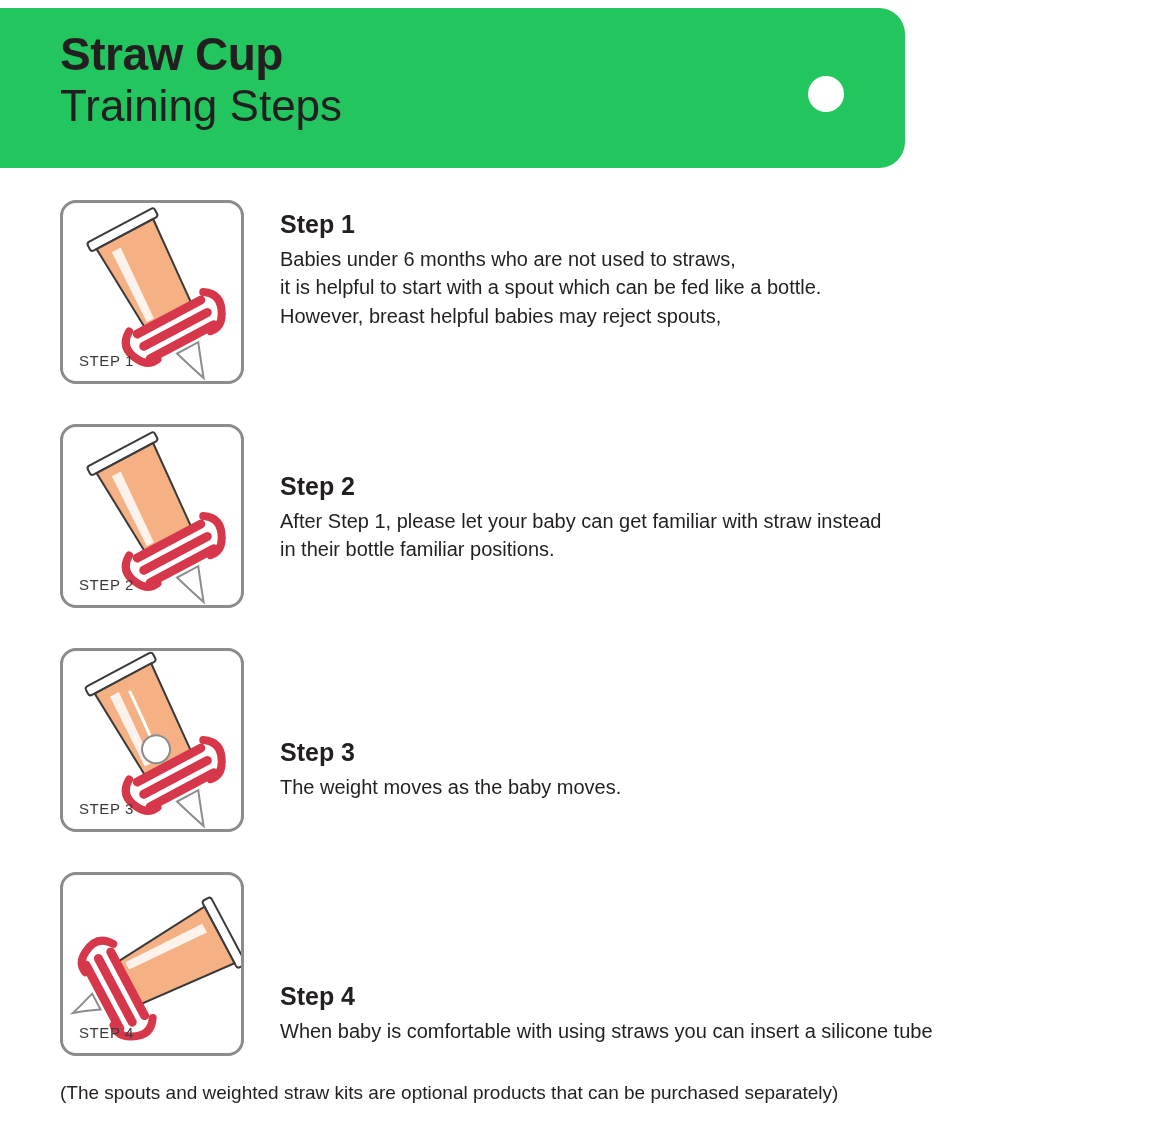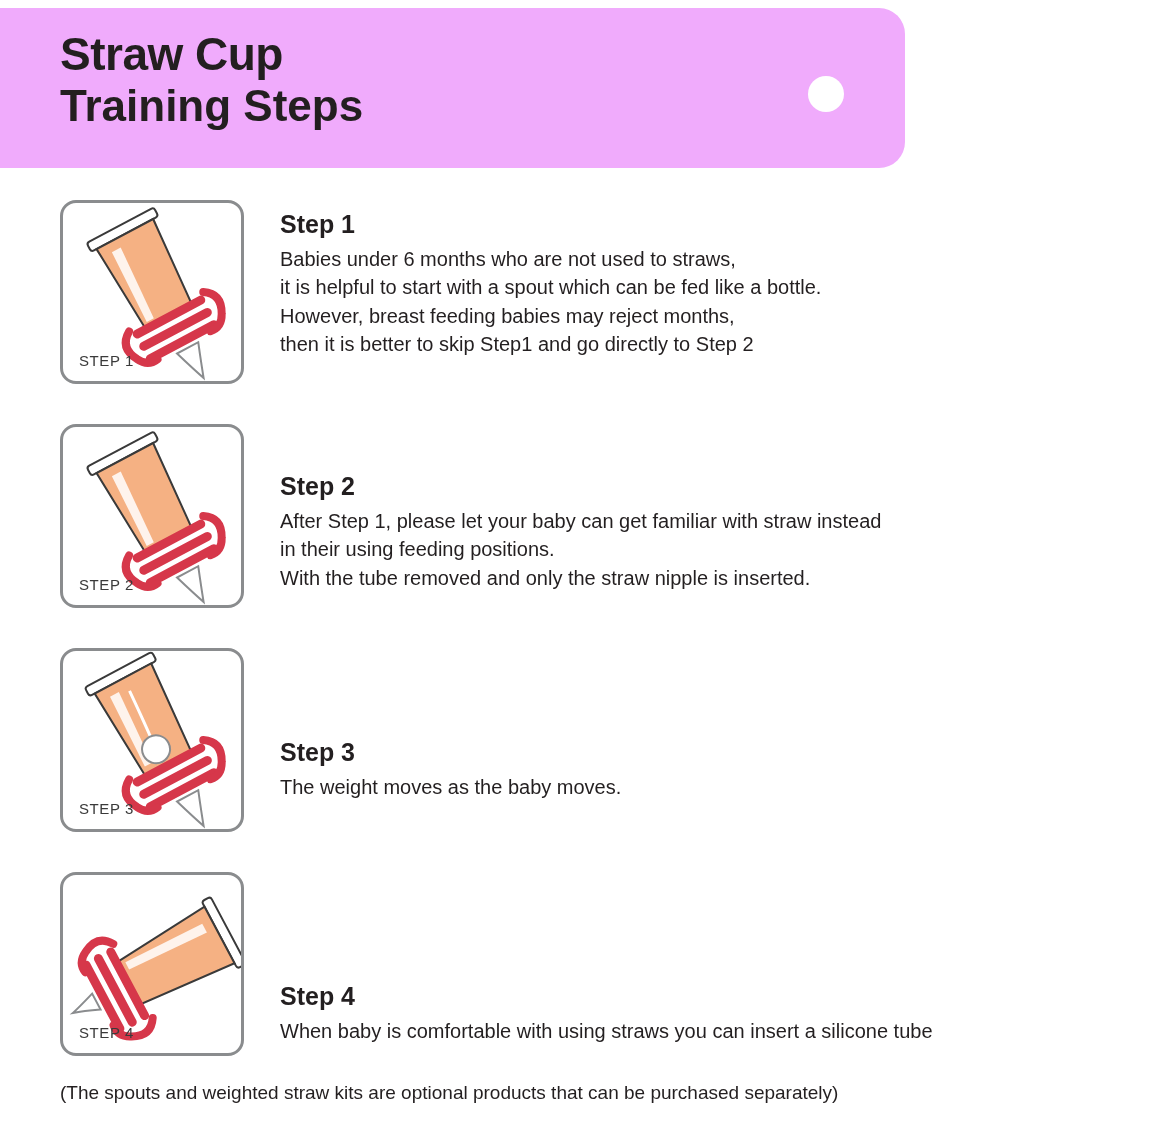--- a/index.html
+++ b/index.html
@@ -16,39 +16,39 @@
     overflow: hidden;
   }
 
   
   .header-banner {
     position: absolute;
     left: 0;
     top: 8px;
     width: 905px;
     height: 160px;
-    background: #f0abfc;
+    background: #22c55e;
     border-top-right-radius: 26px;
     border-bottom-right-radius: 26px;
   }
   .header-title-wrap {
     position: absolute;
     left: 60px;
     top: 22px;
   }
   .title-main {
     font-size: 46px;
     font-weight: bold;
     letter-spacing: -0.5px;
     line-height: 1.08;
     color: #231f20;
   }
   .title-sub {
     font-size: 44px;
-    font-weight: bold;
+    font-weight: normal;
     line-height: 1.1;
     color: #231f20;
     margin-top: 2px;
   }
   .header-hole {
     position: absolute;
     left: 808px;
     top: 68px;
     width: 36px;
     height: 36px;
@@ -159,22 +159,21 @@
           <path d="M136 112 q16 10 6 28 q-6 12 -18 10" stroke="#d6374a" stroke-width="8" fill="none" stroke-linecap="round"></path>
           <path d="M84 154 q8 24 12 34 q4 -12 12 -34 Z" fill="#ffffff" stroke="#8a8c8e" stroke-width="2"></path>
         </g>
       </svg>
       <span class="thumb-label">STEP 1</span>
     </div>
     <div class="step-text">
       <div class="step-heading">Step 1</div>
       <div class="step-line">Babies under 6 months who are not used to straws,</div>
       <div class="step-line">it is helpful to start with a spout which can be fed like a bottle.</div>
-      <div class="step-line">However, breast feeding babies may reject months,</div>
-      <div class="step-line">then it is better to skip Step1 and go directly to Step 2</div>
+      <div class="step-line">However, breast helpful babies may reject spouts,</div>
     </div>
   </div>
 
   <div class="step-row row-2">
     <div class="thumb">
       <svg width="184" height="184" viewBox="0 0 184 184">
         <g transform="rotate(-28 92 92)">
           <rect x="56" y="14" width="76" height="10" rx="3" fill="#ffffff" stroke="#3a3a3a" stroke-width="2"></rect>
           <path d="M62 24 L126 24 L120 120 L68 120 Z" fill="#f5b183" stroke="#3a3a3a" stroke-width="2"></path>
           <path d="M74 34 L84 34 L80 112 L72 112 Z" fill="#ffffff" opacity="0.85"></path>
@@ -186,22 +185,21 @@
           <path d="M52 112 q-16 10 -6 28 q6 12 18 10" stroke="#d6374a" stroke-width="8" fill="none" stroke-linecap="round"></path>
           <path d="M136 112 q16 10 6 28 q-6 12 -18 10" stroke="#d6374a" stroke-width="8" fill="none" stroke-linecap="round"></path>
           <path d="M84 154 q8 24 12 34 q4 -12 12 -34 Z" fill="#ffffff" stroke="#8a8c8e" stroke-width="2"></path>
         </g>
       </svg>
       <span class="thumb-label">STEP 2</span>
     </div>
     <div class="step-text">
       <div class="step-heading">Step 2</div>
       <div class="step-line">After Step 1, please let your baby can get familiar with straw instead</div>
-      <div class="step-line">in their using feeding positions.</div>
-      <div class="step-line">With the tube removed and only the straw nipple is inserted.</div>
+      <div class="step-line">in their bottle familiar positions.</div>
     </div>
   </div>
 
   <div class="step-row row-3">
     <div class="thumb">
       <svg width="184" height="184" viewBox="0 0 184 184">
         <g transform="rotate(-28 92 92)">
           <rect x="56" y="10" width="76" height="10" rx="3" fill="#ffffff" stroke="#3a3a3a" stroke-width="2"></rect>
           <path d="M62 20 L126 20 L120 116 L68 116 Z" fill="#f5b183" stroke="#3a3a3a" stroke-width="2"></path>
           <path d="M74 30 L84 30 L80 108 L72 108 Z" fill="#ffffff" opacity="0.85"></path>

